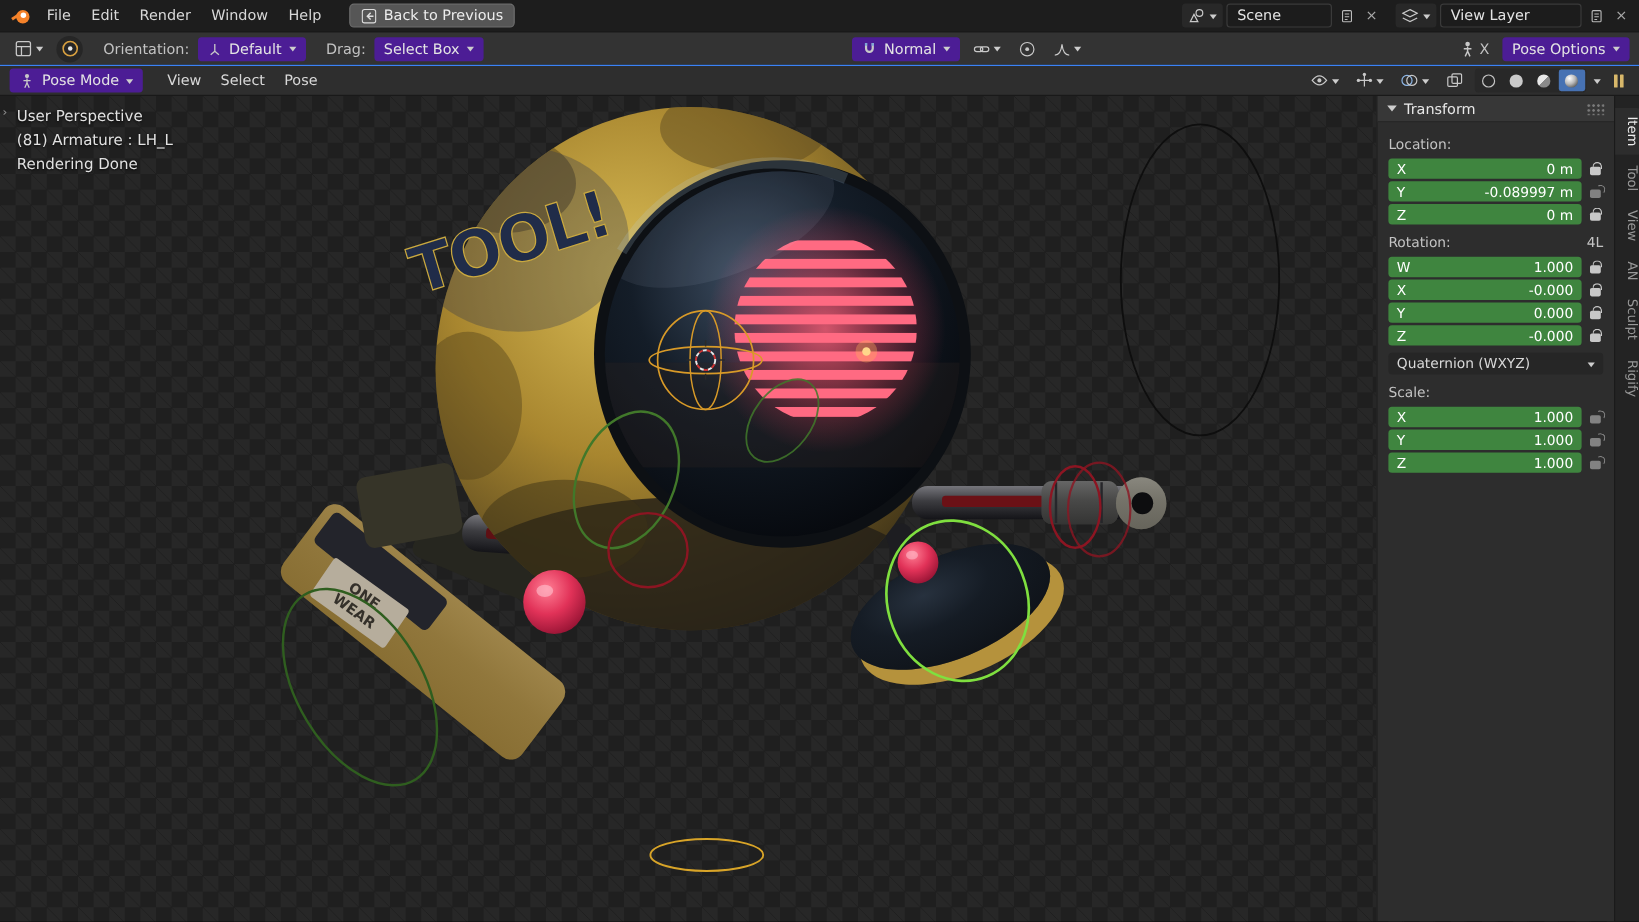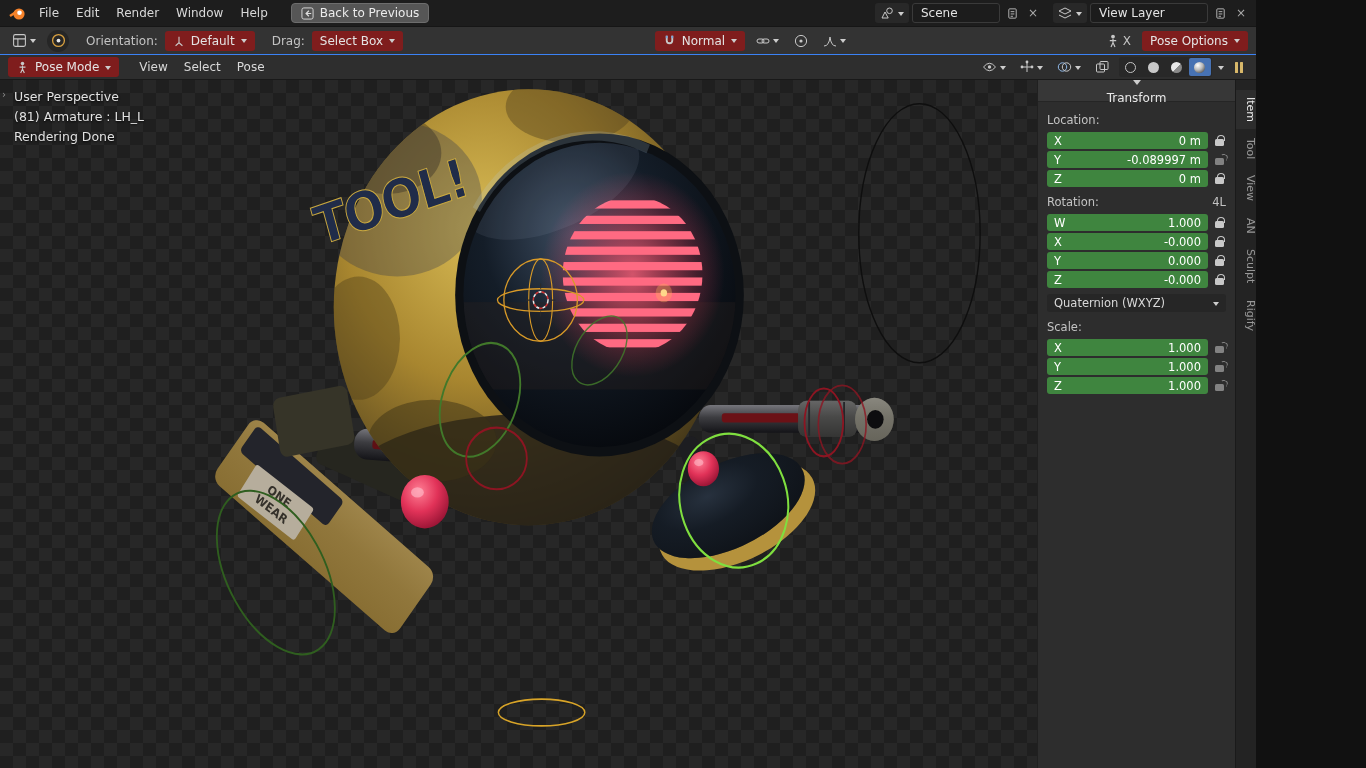--- a/index.html
+++ b/index.html
@@ -1,38 +1,38 @@
 <!DOCTYPE html>
 <html><head>
 <meta charset="utf-8">
 <style>
 *{margin:0;padding:0;box-sizing:border-box;user-select:none;}
 html,body{width:1366px;height:768px;overflow:hidden;background:#111;
   font-family:"DejaVu Sans","Liberation Sans",sans-serif;font-size:12px;color:#cfcfcf;}
-.app{width:1256px;height:768px;display:flex;flex-direction:column;}
+.app{width:1366px;height:768px;display:flex;flex-direction:column;}
 
 
 .menubar{flex:0 0 26px;background:#1d1d1d;display:flex;align-items:center;padding:0 6px;gap:1px;}
 .app-icon{width:22px;height:20px;display:flex;align-items:center;justify-content:center;margin-right:2px;}
 .menu-item{padding:2px 8px;border-radius:3px;color:#d8d8d8;}
 .back-btn{margin-left:14px;height:20px;display:flex;align-items:center;gap:6px;background:#565656;
   border:1px solid #6d6d6d;border-radius:4px;padding:0 9px;color:#ececec;}
 .mb-right{margin-left:auto;display:flex;align-items:flex-start;gap:3px;}
 .sel-btn{display:flex;align-items:center;gap:4px;background:#282828;border-radius:3px;height:20px;padding:0 5px;}
 .id-name{display:flex;align-items:center;background:#1c1c1c;border:1px solid #3a3a3a;border-radius:3px;
   height:20px;padding:0 8px;color:#e4e4e4;min-width:88px;}
 .id-name.wide{min-width:118px;}
 .mini-btn{width:18px;height:20px;display:flex;align-items:center;justify-content:center;color:#aaa;}
 
 
 .toolbar{flex:0 0 28px;background:#333;border-top:1px solid #161616;display:flex;align-items:center;padding:0 8px;}
 .tb-group{display:flex;align-items:center;gap:7px;}
 .tb-center{margin:0 auto;}
 .label{color:#c3c3c3;}
-.dropdown{display:flex;align-items:center;gap:6px;background:#7f1d1d;border-radius:3px;height:20px;padding:0 8px;color:#e4e4e4;}
+.dropdown{display:flex;align-items:center;gap:6px;background:#4c1d95;border-radius:3px;height:20px;padding:0 8px;color:#e4e4e4;}
 .chev{width:0;height:0;border-left:3.5px solid transparent;border-right:3.5px solid transparent;border-top:4.5px solid #cdcdcd;margin-top:1px;}
 .icon-btn{display:flex;align-items:center;gap:3px;height:20px;padding:0 4px;border-radius:3px;}
 .tool-circle{width:22px;height:22px;border-radius:50%;background:#262626;display:flex;align-items:center;justify-content:center;}
 
 
 .editor{flex:1;position:relative;display:flex;flex-direction:column;min-height:0;border-top:1px solid #3b82f6;}
 .vp-header{flex:0 0 25px;background:#2e2e2e;display:flex;align-items:center;padding:0 8px;gap:4px;border-bottom:1px solid #191919;}
 .vp-menus{display:flex;margin-left:8px;}
 .vph-right{margin-left:auto;display:flex;align-items:center;gap:6px;}
 .vp-content{flex:1;position:relative;overflow:hidden;background-color:#1f1f1f;
@@ -50,21 +50,21 @@
 .sph{width:11px;height:11px;border-radius:50%;}
 .sph.wire{border:1.3px solid #c4c4c4;}
 .sph.solid{background:#c9c9c9;}
 .sph.mat{background:linear-gradient(135deg,#e8e8e8 0 50%,#8a8a8a 50% 100%);}
 .sph.rend{background:radial-gradient(circle at 35% 30%,#fff,#b9b9b9 45%,#4e4e4e 85%);}
 .pause{display:flex;gap:2.5px;padding:0 5px;align-items:center;height:20px;}
 .pause i{width:3px;height:11px;background:#d8b86a;border-radius:.5px;display:block;}
 
 
 .npanel{position:absolute;top:0;right:21px;bottom:0;width:198px;background:#2d2d2d;border-left:1px solid #202020;}
-.panel-header{height:22px;background:#373737;display:flex;align-items:center;gap:6px;padding:0 8px;color:#e8e8e8;border-bottom:1px solid #252525;flex-direction:column;}
+.panel-header{height:22px;background:#373737;display:flex;align-items:center;gap:6px;padding:0 8px;color:#e8e8e8;border-bottom:1px solid #252525;}
 .tri-down{width:0;height:0;border-left:4px solid transparent;border-right:4px solid transparent;border-top:5px solid #cdcdcd;}
 .grip-dots{margin-left:auto;width:15px;height:10px;background-image:radial-gradient(#7b7b7b 1px,transparent 1.2px);background-size:4px 4px;}
 .panel-body{padding:8px 9px;font-size:11.5px;}
 .sec-label{color:#c3c3c3;margin:3px 0 5px;}
 .sec-label-row{display:flex;justify-content:space-between;color:#c3c3c3;margin:8px 0 5px;}
 .trow{display:flex;align-items:center;gap:5px;margin-bottom:2px;}
 .val{flex:1;height:17px;background:#3f853f;border-radius:3px;display:flex;align-items:center;justify-content:space-between;padding:0 7px;color:#fff;}
 .lockwrap{width:13px;display:flex;justify-content:center;}
 .lock{position:relative;width:9px;height:7px;background:#c8c8c8;border-radius:1.5px;display:inline-block;margin-top:3px;}
 .lock::before{content:"";position:absolute;left:1.5px;top:-4px;width:6px;height:5px;border:1.4px solid #c8c8c8;border-bottom:none;border-radius:4px 4px 0 0;}

